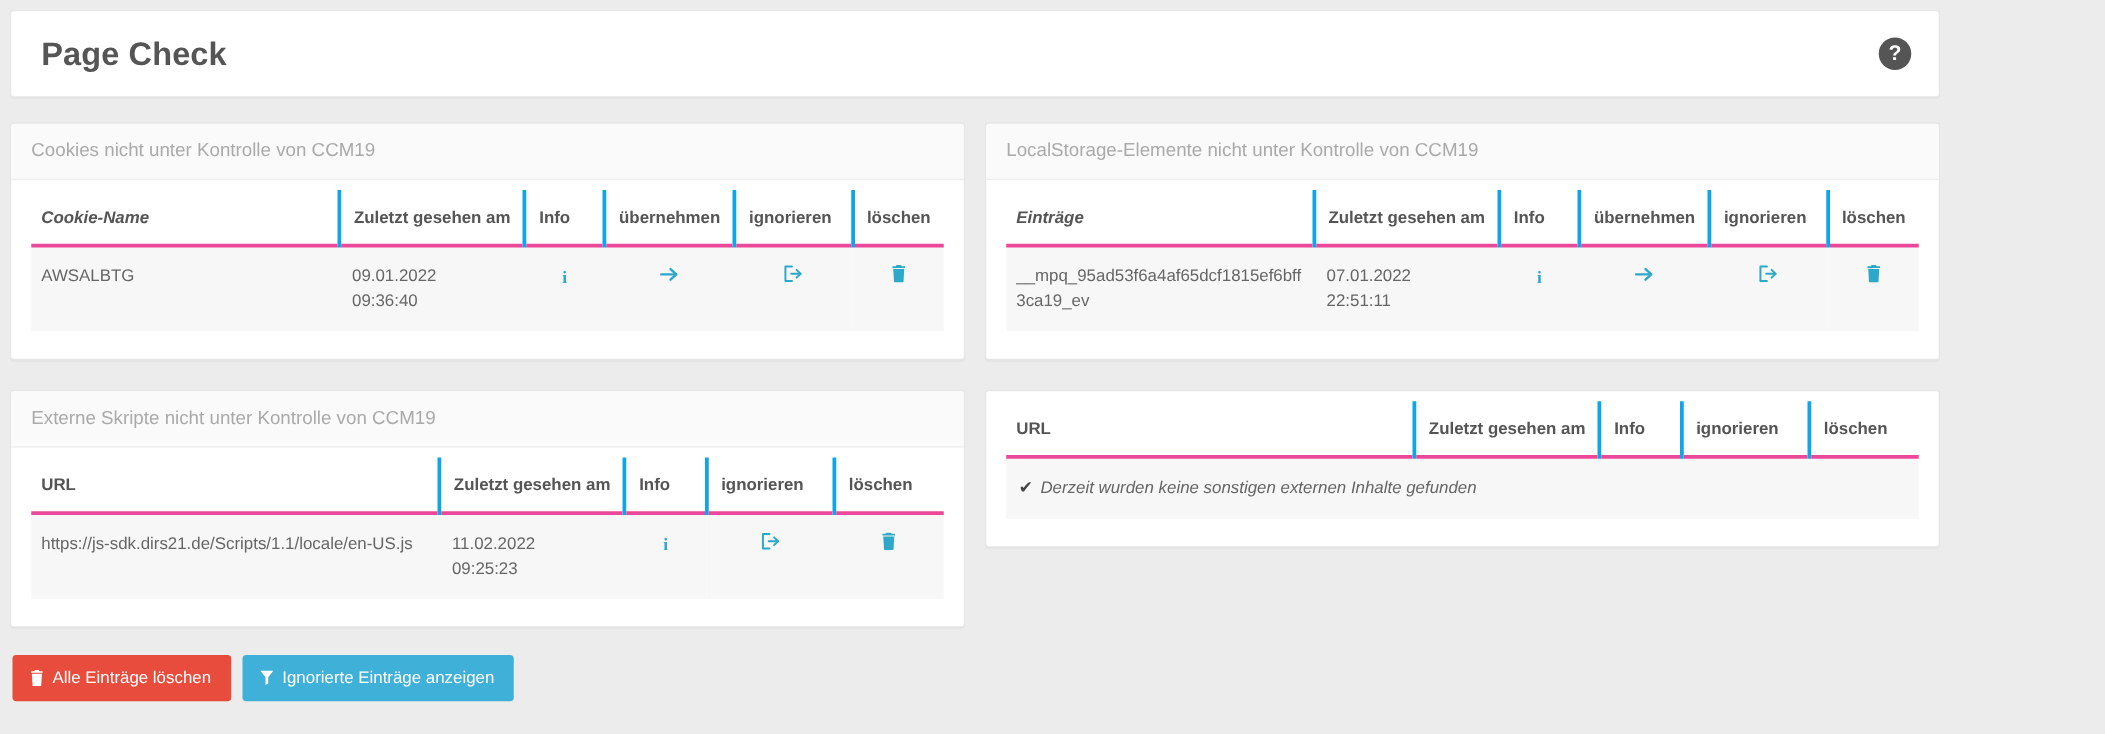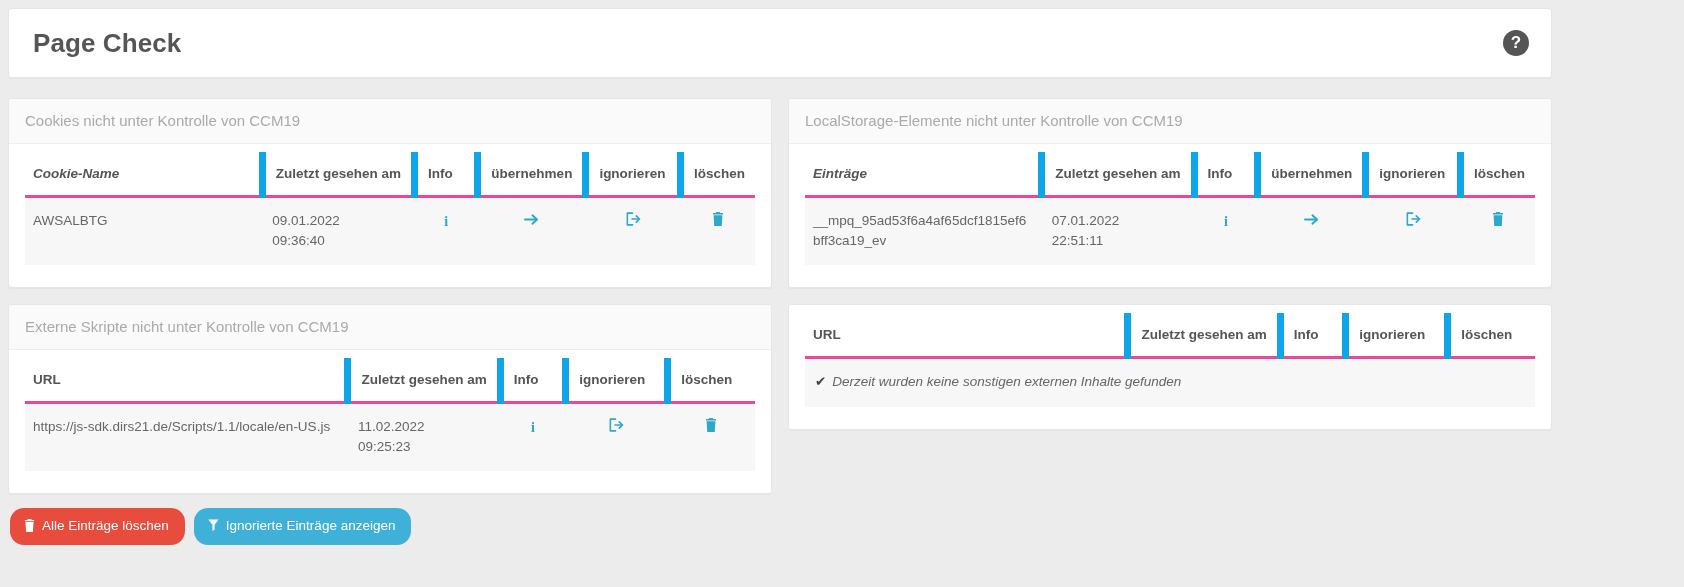--- a/index.html
+++ b/index.html
@@ -59,21 +59,21 @@
 
   
   .grid {
     display: flex;
     flex-wrap: wrap;
     margin-top: 20px;
   }
   .col {
     width: 50%;
     box-sizing: border-box;
-    padding: 0 8px 0 0;
+    padding: 0 8px 8px 0;
   }
   .col.right { padding: 0 0 0 8px; }
 
   .panel {
     background: #ffffff;
     border: 1px solid #e6e6e6;
     border-radius: 3px;
     box-shadow: 0 1px 1px rgba(0,0,0,.035);
     margin-bottom: 16px;
     overflow: hidden;
@@ -96,21 +96,21 @@
     border-collapse: collapse;
     font-size: 13.5px;
   }
   table.check-table thead th {
     color: #555555;
     font-weight: bold;
     font-size: 13.5px;
     text-align: left;
     padding: 14px 10px 14px 10px;
     white-space: nowrap;
-    border-left: 7px solid #0ea5e9;
+    border-left: 3px solid #0ea5e9;
   }
   table.check-table thead th:first-child { border-left: none; }
   table.check-table thead th.c-url,
   table.check-table thead th.c-name { padding-left: 8px; }
   table.check-table thead th.c-icon { text-align: left; }
 
   table.check-table tbody td {
     padding: 13px 10px 15px 10px;
     color: #666666;
     vertical-align: top;
@@ -163,27 +163,27 @@
 
   
   .footer-actions {
     display: flex;
     gap: 9px;
     padding: 0 0 10px 2px;
     margin-top: -2px;
   }
   .btn {
     border: none;
-    border-radius: 14px;
+    border-radius: 3px;
     color: #ffffff;
     font-size: 13.5px;
     font-family: "Liberation Sans", sans-serif;
     padding: 11px 16px 12px 14px;
     display: inline-flex;
-    align-items: flex-start;
+    align-items: center;
     gap: 7px;
     cursor: pointer;
     line-height: 1;
   }
   .btn-danger { background: #e74c3c; }
   .btn-info   { background: #3fb0d8; }
   .btn svg { display: block; }
 </style>
 </head>
 <body>

